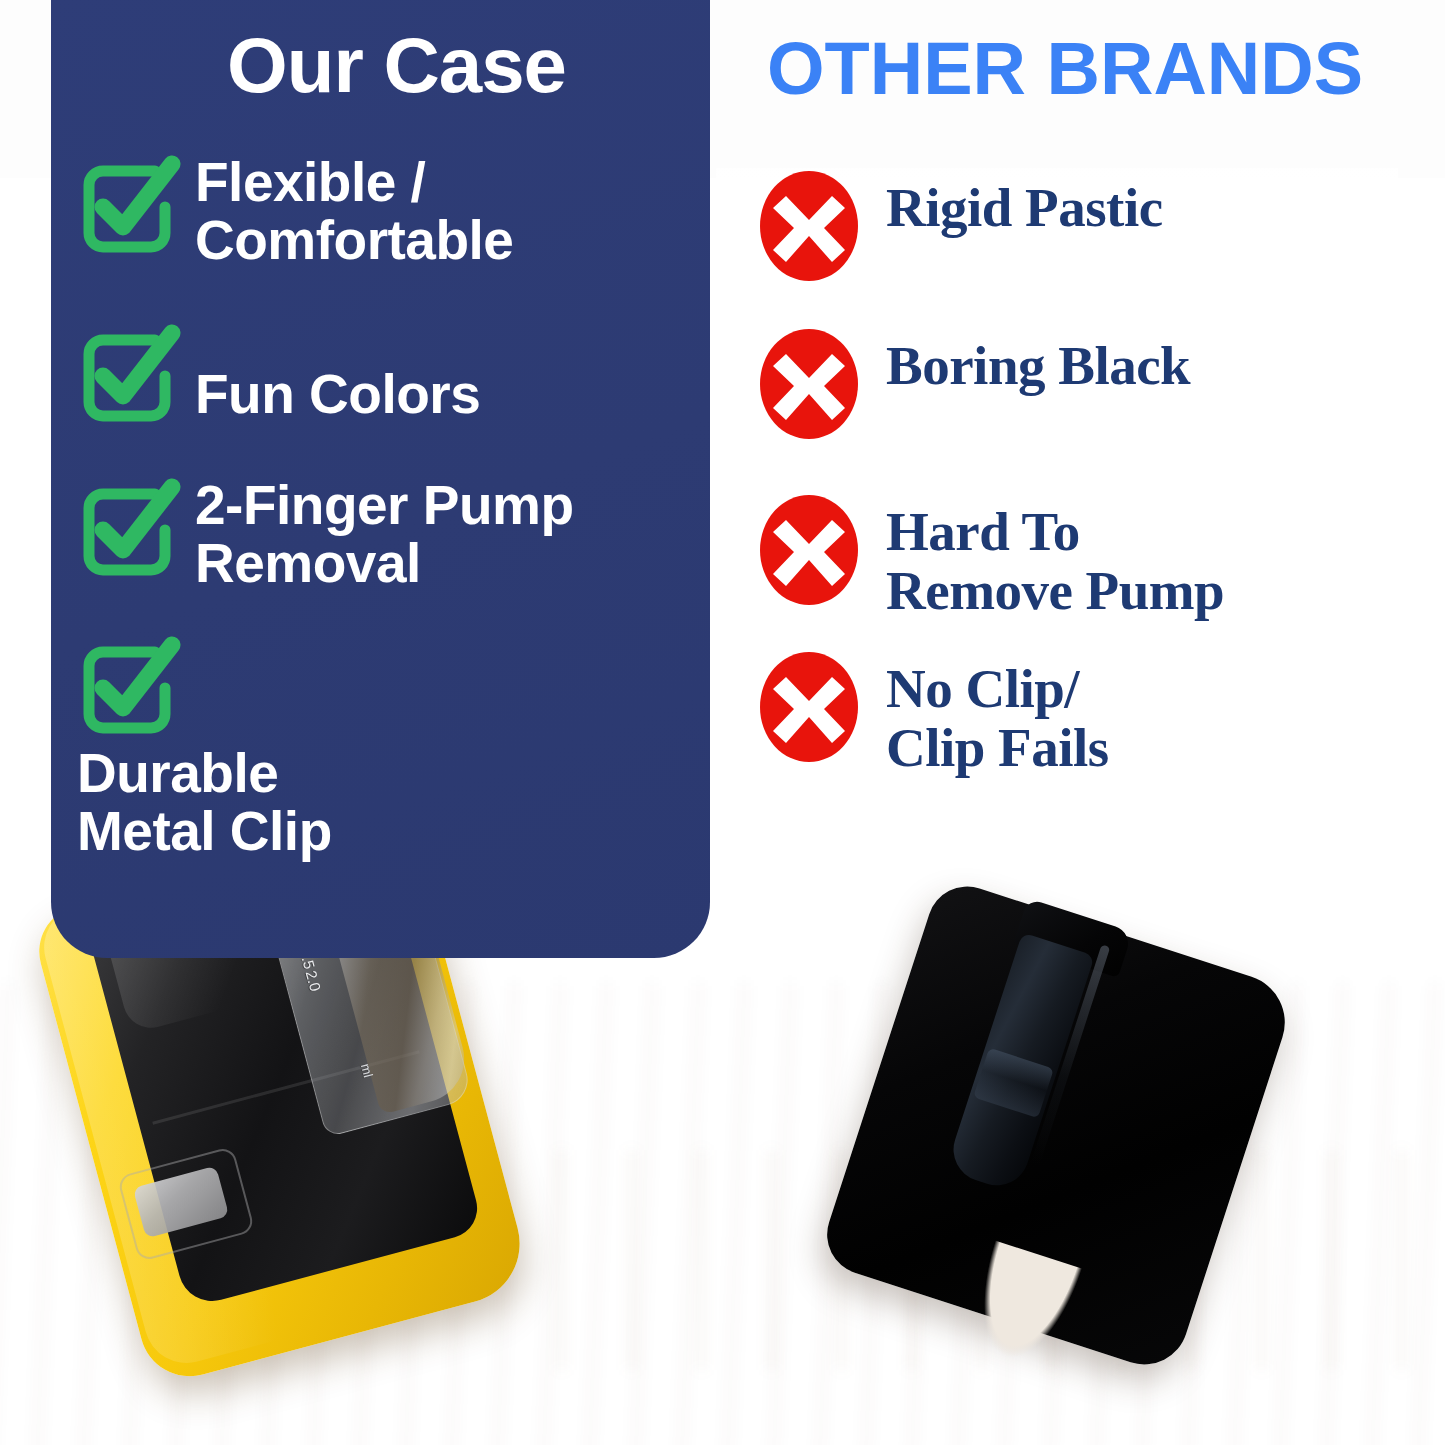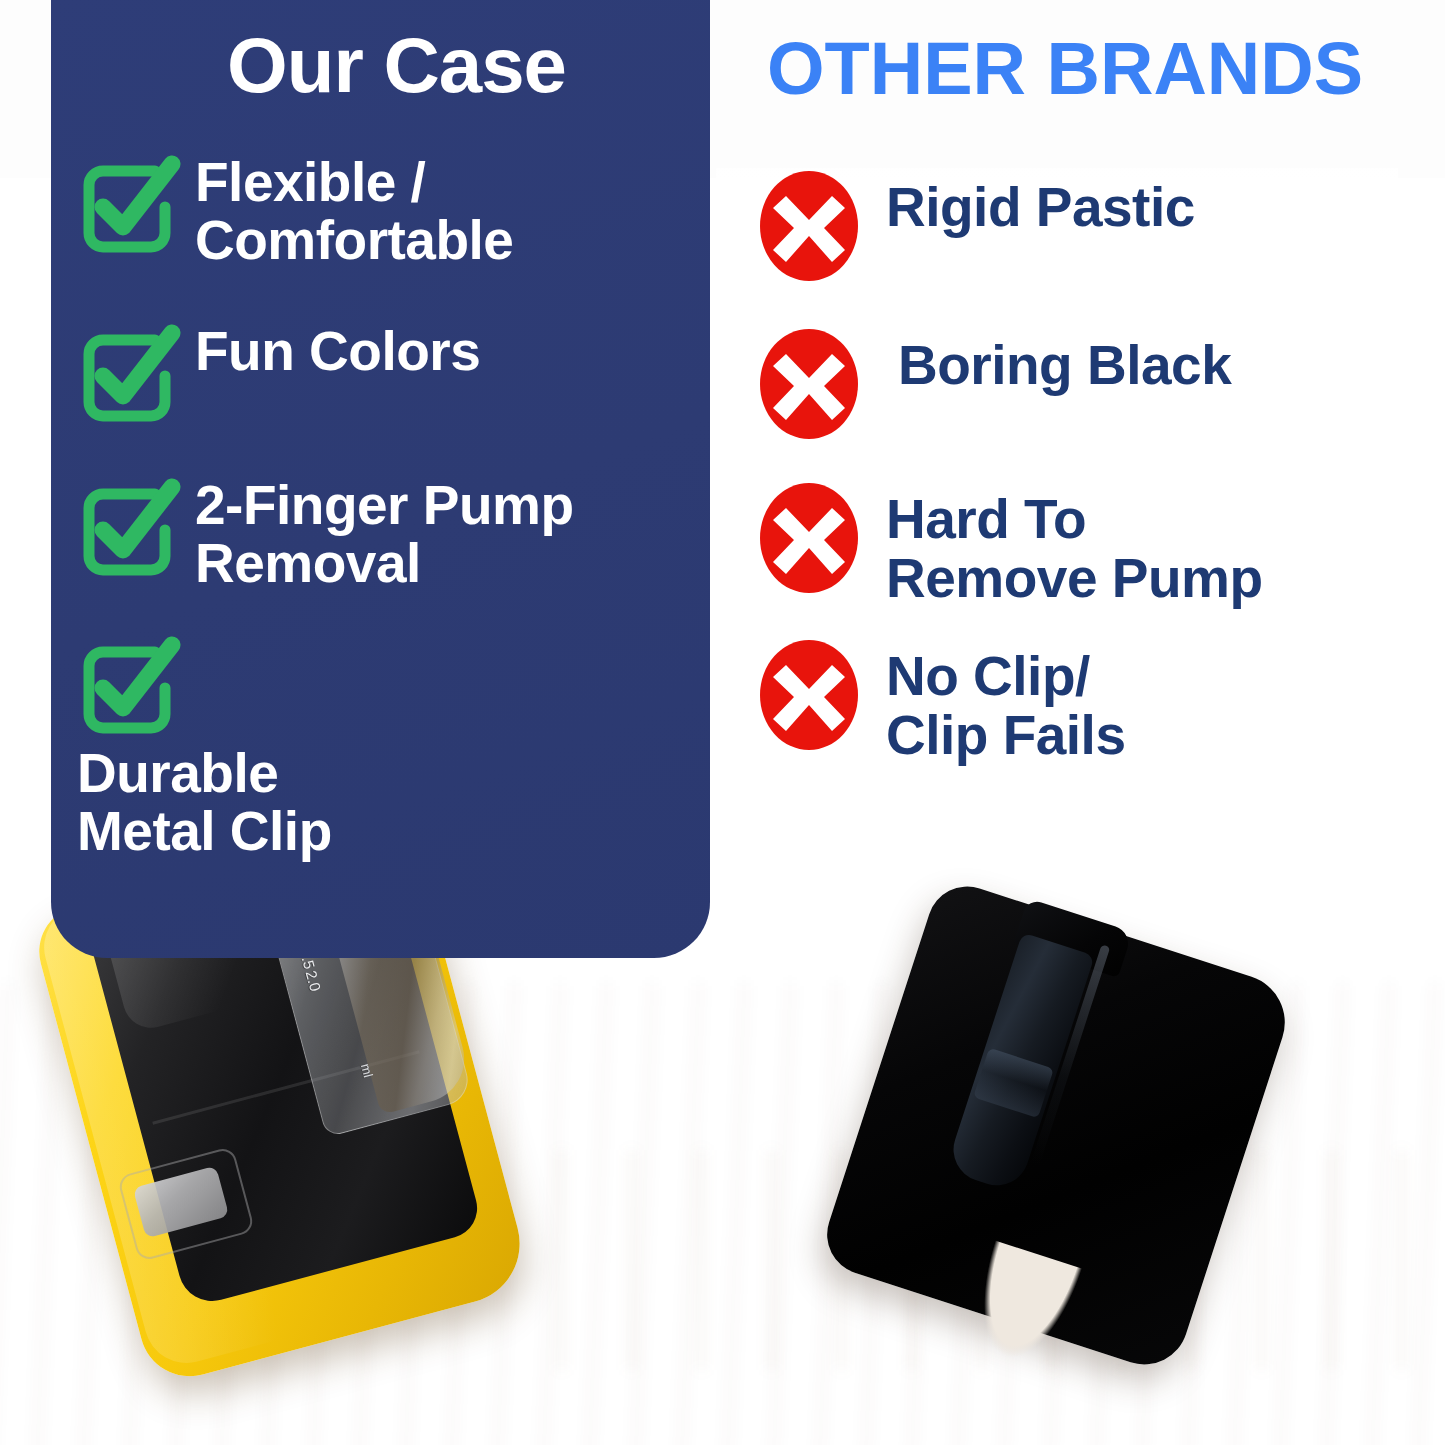--- a/index.html
+++ b/index.html
@@ -159,20 +159,21 @@
     font-weight: bold;
     letter-spacing: 0px;
     line-height: 1;
     z-index: 22;
   }
   .con-list {
     position: absolute;
     left: 760px; top: 168px;
     width: 640px;
     z-index: 22;
+    font-family: Liberation Serif, serif;
   }
   .con-row {
     display: flex;
     align-items: flex-start;
     margin-bottom: 28px;
   }
   .x-icon {
     flex: 0 0 auto;
     width: 98px; height: 112px;
     margin-right: 28px;
@@ -412,21 +413,21 @@
         <span class="check-icon">
           <svg viewBox="0 0 104 104">
             <path d="M78 20 H26 a14 14 0 0 0 -14 14 v48 a14 14 0 0 0 14 14 h48 a14 14 0 0 0 14 -14 V56" fill="none" stroke="#2FB862" stroke-width="11" stroke-linecap="round"></path>
             <path d="M26 56 L46 76 L95 13" fill="none" stroke="#2FB862" stroke-width="17" stroke-linecap="round" stroke-linejoin="round"></path>
           </svg>
         </span>
         <span class="pro-text" style="white-space:pre-line">Flexible /
 Comfortable</span>
       </div>
 
-      <div class="pro-row" style="margin-top:44px;">
+      <div class="pro-row" style="margin-top:44px;align-items:flex-end;">
         <span class="check-icon">
           <svg viewBox="0 0 104 104">
             <path d="M78 20 H26 a14 14 0 0 0 -14 14 v48 a14 14 0 0 0 14 14 h48 a14 14 0 0 0 14 -14 V56" fill="none" stroke="#2FB862" stroke-width="11" stroke-linecap="round"></path>
             <path d="M26 56 L46 76 L95 13" fill="none" stroke="#2FB862" stroke-width="17" stroke-linecap="round" stroke-linejoin="round"></path>
           </svg>
         </span>
         <span class="pro-text" style="white-space:pre-line">Fun Colors</span>
       </div>
 
       <div class="pro-row" style="margin-top:44px;">
@@ -462,31 +463,31 @@
     <div class="con-row">
       <span class="x-icon">
         <svg viewBox="0 0 98 112">
           <ellipse cx="49" cy="56" rx="49" ry="55" fill="#E8140C"></ellipse>
           <path d="M26 26 L49 50 L72 26 L85 38 L64 58 L85 80 L72 92 L49 66 L26 92 L13 80 L34 58 L13 38 Z" fill="#FFFFFF"></path>
         </svg>
       </span>
       <span class="con-text" style="white-space:pre-line">Rigid Pastic</span>
     </div>
 
-    <div class="con-row" style="margin-top:44px;gap:12px;">
+    <div class="con-row" style="margin-top:44px;">
       <span class="x-icon">
         <svg viewBox="0 0 98 112">
           <ellipse cx="49" cy="56" rx="49" ry="55" fill="#E8140C"></ellipse>
           <path d="M26 26 L49 50 L72 26 L85 38 L64 58 L85 80 L72 92 L49 66 L26 92 L13 80 L34 58 L13 38 Z" fill="#FFFFFF"></path>
         </svg>
       </span>
       <span class="con-text" style="white-space:pre-line">Boring Black</span>
     </div>
 
-    <div class="con-row" style="margin-top:40px;">
+    <div class="con-row" style="margin-top:52px;">
       <span class="x-icon">
         <svg viewBox="0 0 98 112">
           <ellipse cx="49" cy="56" rx="49" ry="55" fill="#E8140C"></ellipse>
           <path d="M26 26 L49 50 L72 26 L85 38 L64 58 L85 80 L72 92 L49 66 L26 92 L13 80 L34 58 L13 38 Z" fill="#FFFFFF"></path>
         </svg>
       </span>
       <span class="con-text" style="white-space:pre-line">Hard To
 Remove Pump</span>
     </div>
 

